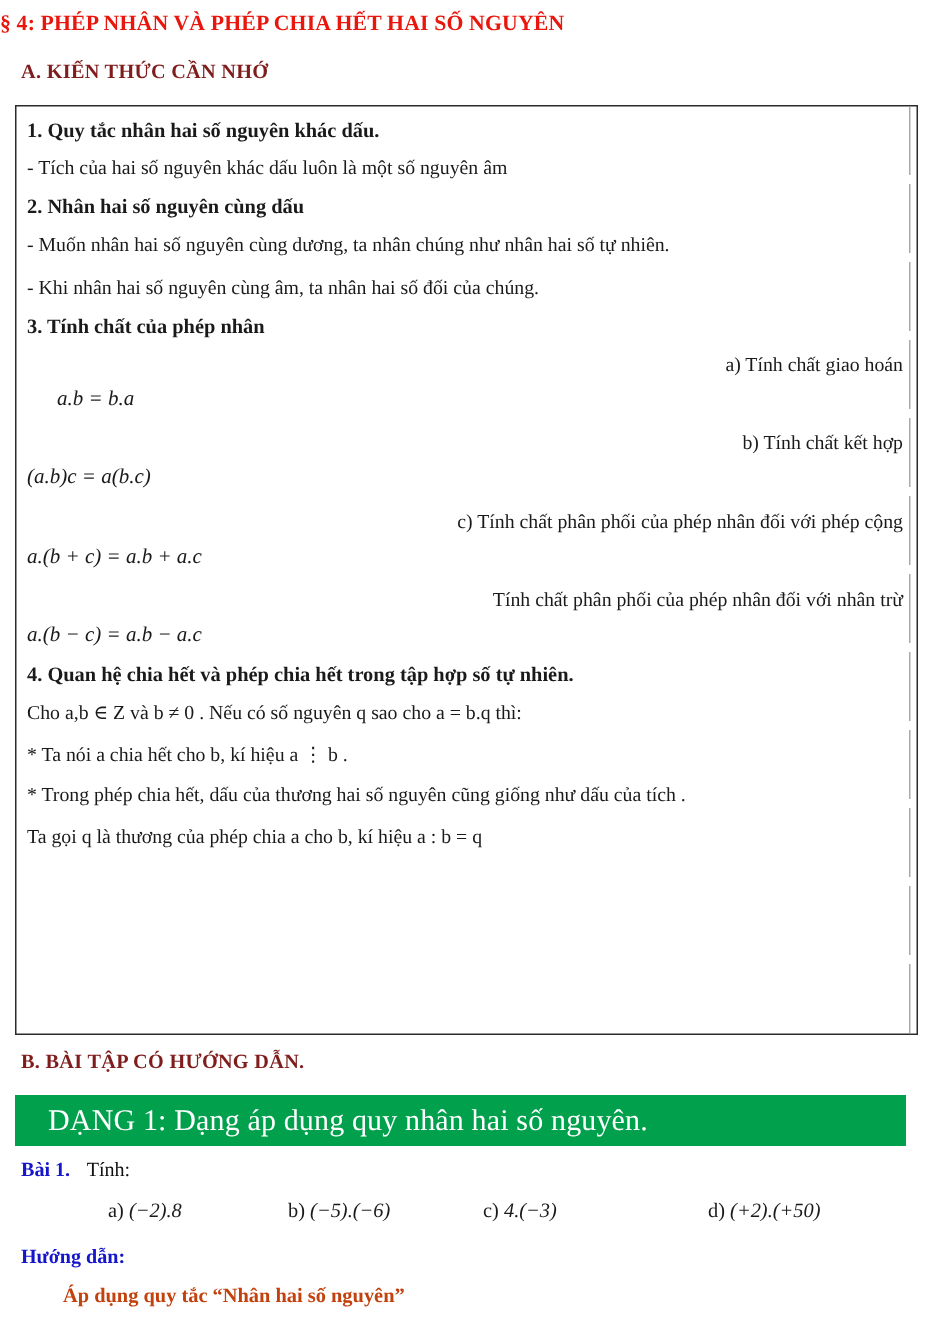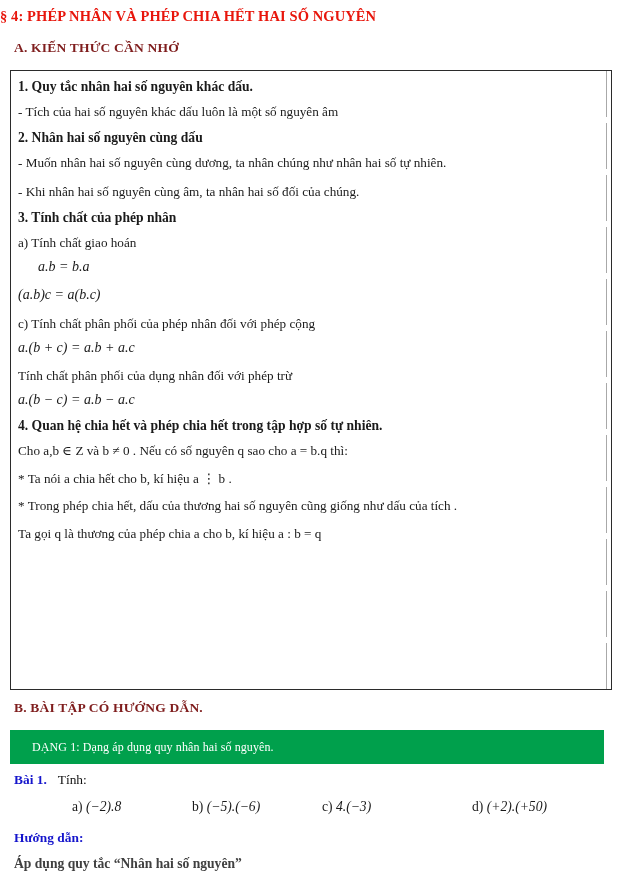--- a/index.html
+++ b/index.html
@@ -81,20 +81,21 @@
   .kb-p {
     font-size: 13.2px;
     line-height: 1.42;
     margin: 0 0 10px 0;
   }
   .kb-p.tight { margin-bottom: 9px; }
   .kb-sub {
     font-size: 13.2px;
     margin: 0 0 7px 0;
     line-height: 1.3;
+    text-align: right;
   }
 
   
   .math {
     font-family: "Liberation Serif", "DejaVu Serif", serif;
     font-style: italic;
     font-size: 14px;
     margin: 0 0 10px 0;
     line-height: 1.3;
     white-space: nowrap;
@@ -109,21 +110,21 @@
     width: 594px;
     height: 34px;
     background: #00a04c;
     box-sizing: border-box;
     display: flex;
     align-items: center;
     padding-left: 22px;
   }
   .green-banner span {
     color: #ffffff;
-    font-size: 12px;
+    font-size: 20px;
     line-height: 1;
     letter-spacing: 0.1px;
   }
 
   
   .exercise-block {
     position: absolute;
     left: 14px;
     top: 772px;
     width: 596px;
@@ -156,23 +157,24 @@
   .ex-item .expr {
     font-style: italic;
   }
   .hint-label {
     color: #1515cc;
     font-weight: bold;
     font-size: 13.4px;
     margin-bottom: 10px;
   }
   .hint-red {
-    color: #404040;
+    color: #c2410c;
     font-weight: bold;
     font-size: 13.6px;
+    margin-left: 28px;
   }
 </style>
 </head>
 <body>
 
 <div class="page">
 
   <div class="doc-title">§ 4: PHÉP NHÂN VÀ PHÉP CHIA HẾT HAI SỐ NGUYÊN</div>
 
   <div class="section-heading">A. KIẾN THỨC CẦN NHỚ</div>
@@ -185,26 +187,27 @@
 
     <div class="kb-h">2. Nhân hai số nguyên cùng dấu</div>
     <div class="kb-p">- Muốn nhân hai số nguyên cùng dương, ta nhân chúng như nhân hai số tự nhiên.</div>
     <div class="kb-p">- Khi nhân hai số nguyên cùng âm, ta nhân hai số đối của chúng.</div>
 
     <div class="kb-h">3. Tính chất của phép nhân</div>
 
     <div class="kb-sub">a) Tính chất giao hoán</div>
     <div class="math indent">a.b = b.a</div>
 
+    <div class="kb-sub">b) Tính chất kết hợp</div>
     <div class="math">(a.b)c = a(b.c)</div>
 
     <div class="kb-sub">c) Tính chất phân phối của phép nhân đối với phép cộng</div>
     <div class="math">a.(b + c) = a.b + a.c</div>
 
-    <div class="kb-sub">Tính chất phân phối của dụng nhân đối với phép trừ</div>
+    <div class="kb-sub">Tính chất phân phối của phép nhân đối với nhân trừ</div>
     <div class="math">a.(b − c) = a.b − a.c</div>
 
     <div class="kb-h">4. Quan hệ chia hết và phép chia hết trong tập hợp số tự nhiên.</div>
     <div class="kb-p tight">Cho a,b ∈ Z và b ≠ 0 . Nếu có số nguyên q sao cho a = b.q thì:</div>
     <div class="kb-p tight">* Ta nói a chia hết cho b, kí hiệu a ⋮ b .</div>
     <div class="kb-p tight">* Trong phép chia hết, dấu của thương hai số nguyên cũng giống như dấu của tích .</div>
     <div class="kb-p tight">Ta gọi q là thương của phép chia a cho b, kí hiệu a : b = q</div>
   </div>
 
   <div class="section-heading" style="position:absolute; left:0; top:700px; margin-top:0;">B. BÀI TẬP CÓ HƯỚNG DẪN.</div>

